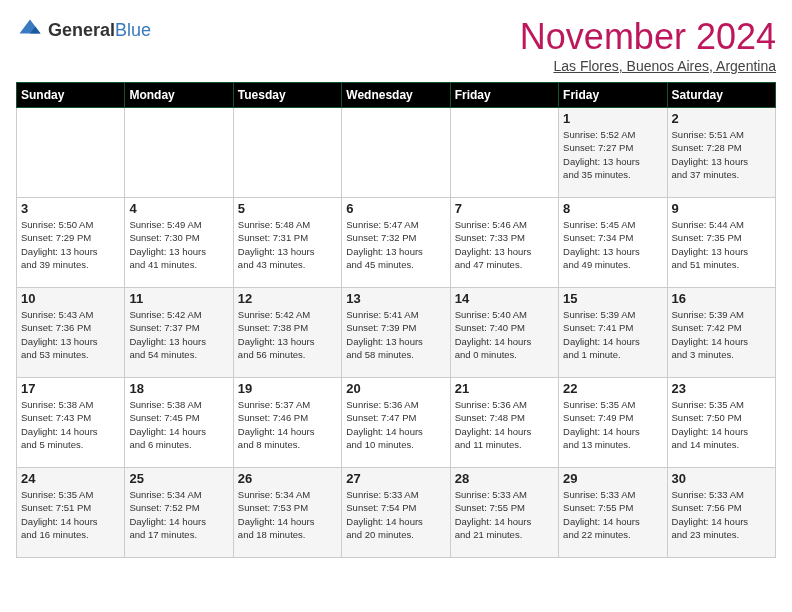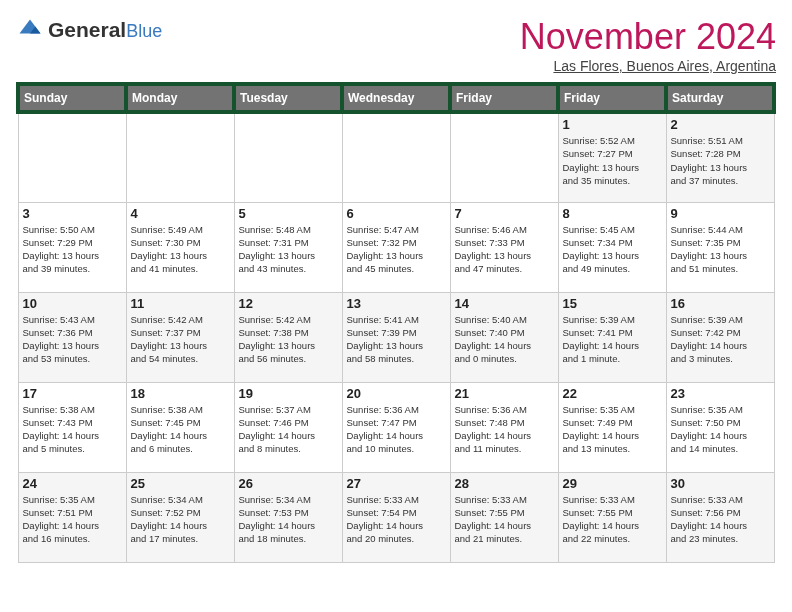--- a/index.html
+++ b/index.html
@@ -15,21 +15,21 @@
       align-items: flex-start;
       justify-content: space-between;
       margin-bottom: 8px;
     }
     .logo {
       display: flex;
       align-items: center;
       gap: 4px;
     }
     .logo-text-general {
-      font-size: 21px;
+      font-size: 18px;
       font-weight: bold;
       color: #333;
     }
     .logo-text-blue {
       font-size: 18px;
       font-weight: normal;
       color: #3a7abf;
     }
     .logo-icon {
       width: 28px;
@@ -47,27 +47,27 @@
       font-size: 14px;
       color: #444;
       text-decoration: underline;
     }
     table {
       width: 100%;
       border-collapse: collapse;
       table-layout: fixed;
     }
     thead th {
-      background: #737373;
+      background: #000000;
       color: #fff;
       font-size: 12px;
       font-weight: bold;
       padding: 5px 4px;
       text-align: left;
-      border: 4px solid #14532d;
+      border: 1px solid #14532d;
     }
     tbody td {
       border: 1px solid #ccc;
       vertical-align: top;
       padding: 3px 4px;
       font-size: 10px;
       color: #333;
       height: 90px;
       background: #fff;
     }

